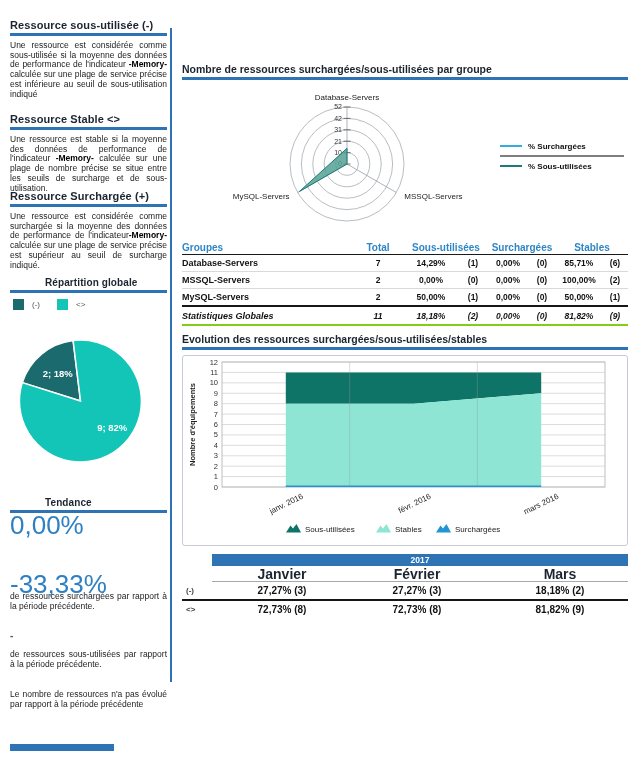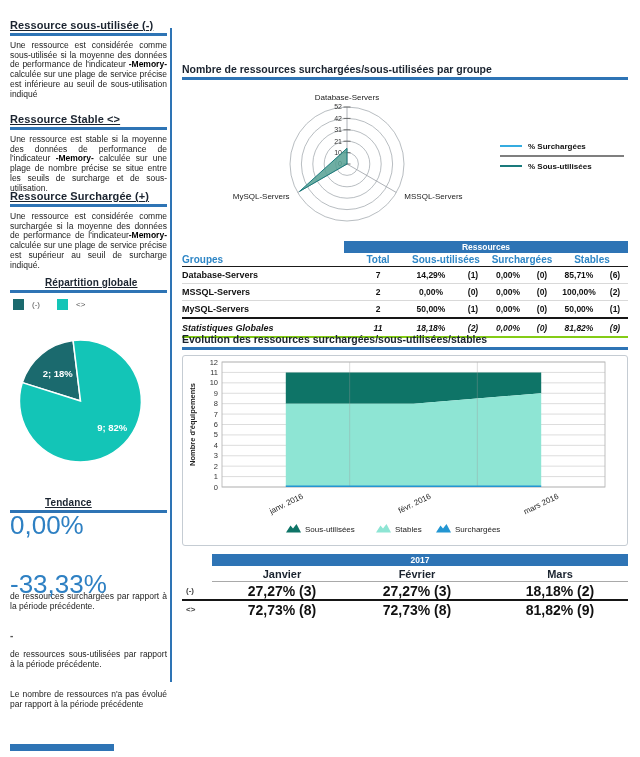--- a/index.html
+++ b/index.html
@@ -2,21 +2,21 @@
 <html><head>
 <meta charset="utf-8">
 <style>
   html,body{margin:0;padding:0;background:#fff;}
   .page{position:relative;width:640px;height:757px;background:#fff;overflow:hidden;
         font-family:"Liberation Sans",sans-serif;}
   
   .sidebar{position:absolute;left:10px;top:0;width:157px;height:757px;}
   .vdivider{position:absolute;left:170px;top:28px;width:2px;height:654px;background:#2E74B5;}
   .sb-sec{position:absolute;left:0;width:157px;}
-  .sec-title{font-size:11px;font-weight:bold;color:#1b2430;letter-spacing:.1px;text-decoration:underline;}
+  .sec-title{font-size:11px;font-weight:bold;color:#1b2430;letter-spacing:.1px;}
   .sec-title.small{font-size:10px;padding-left:35px;}
   .sec-rule{height:3px;background:#2E74B5;margin-top:2px;}
   .sb-body{margin-top:5px;font-size:8.5px;line-height:9.7px;color:#1c1c1c;text-align:justify;}
   .sb-body b{font-weight:bold;color:#000;}
   .pie-legend{position:absolute;left:0;top:299px;width:157px;height:13px;}
   .leg-sq{position:absolute;top:0;width:11px;height:11px;}
   .leg-lb{position:absolute;top:1px;font-size:8px;color:#555;}
   #pie-svg{position:absolute;left:0;top:335px;}
   .trend-val{position:absolute;left:0;width:157px;font-size:26px;line-height:28px;color:#2E80C3;}
   .trend-cap{position:absolute;left:0;width:157px;font-size:8.5px;line-height:10px;color:#1c1c1c;text-align:justify;margin-top:43px;}
@@ -43,26 +43,26 @@
   .t1-name{font-size:9px;font-weight:bold;color:#111;text-align:left;}
   .t1-c{font-size:8.5px;font-weight:bold;color:#111;text-align:center;}
   
   #chartbox{position:absolute;left:0;top:311px;width:444px;height:189px;
             border:1px solid #c5ccd3;border-radius:3px;background:#fff;}
   
   #table2{position:absolute;left:0;top:510px;width:446px;}
   .t2-band{margin-left:30px;width:416px;height:12px;line-height:12px;background:#2E74B5;
            color:#fff;font-size:8.5px;font-weight:bold;text-align:center;}
   .t2-head{display:grid;grid-template-columns:40px 120px 150px 136px;height:15px;align-items:center;}
-  .t2-m{font-size:11px;font-weight:bold;color:#1b2430;text-align:center;}
+  .t2-m{font-size:14px;font-weight:bold;color:#1b2430;text-align:center;}
   .t2-hline{margin-left:30px;width:416px;height:1px;background:#a9a9a9;}
   .t2-row{display:grid;grid-template-columns:40px 120px 150px 136px;height:17px;align-items:center;}
   .t2-row.first{border-bottom:2px solid #161616;}
   .t2-lab{font-size:8px;font-weight:bold;color:#444;padding-left:4px;}
-  .t2-v{font-size:14px;font-weight:bold;color:#111;text-align:center;}
+  .t2-v{font-size:10px;font-weight:bold;color:#111;text-align:center;}
   
   .ax{font-family:"Liberation Sans",sans-serif;font-size:7.5px;fill:#333;}
   .axl{font-family:"Liberation Sans",sans-serif;font-size:8px;fill:#222;}
   .ayl{font-family:"Liberation Sans",sans-serif;font-size:7.5px;font-weight:bold;fill:#222;}
   .leg{font-family:"Liberation Sans",sans-serif;font-size:8px;fill:#222;}
   .radar-tick{font-family:"Liberation Sans",sans-serif;font-size:7px;fill:#333;}
   .radar-cat{font-family:"Liberation Sans",sans-serif;font-size:8px;fill:#222;}
   .radar-leg{font-family:"Liberation Sans",sans-serif;font-size:8px;font-weight:bold;fill:#111;}
   .pie-lbl{font-family:"Liberation Sans",sans-serif;font-size:9.5px;font-weight:bold;fill:#fff;}
   .footer-band{position:absolute;left:10px;top:744px;width:104px;height:7px;background:#2E74B5;}
@@ -160,21 +160,20 @@
         <text x="222.363448015713" y="110.5" class="radar-cat" text-anchor="start">MSSQL-Servers</text>
         <text x="107.636551984287" y="110.5" class="radar-cat" text-anchor="end">MySQL-Servers</text>
         <line x1="318" y1="58" x2="340" y2="58" stroke="#35ACE0" stroke-width="2"></line>
         <text x="346" y="61" class="radar-leg" text-anchor="start">% Surchargées</text>
         <line x1="318" y1="68" x2="442" y2="68" stroke="#000" stroke-width="1.1"></line>
         <line x1="318" y1="78" x2="340" y2="78" stroke="#1A7A7C" stroke-width="2"></line>
         <text x="346" y="81" class="radar-leg" text-anchor="start">% Sous-utilisées</text>
       </svg>
 
     <div id="table1">
-      <div class="t1-band">Ressources</div>
       <div class="t1-head">
         <div class="t1-h name">Groupes</div>
         <div class="t1-h">Total</div>
         <div class="t1-h sp34">Sous-utilisées</div>
         <div class="t1-h sp56">Surchargées</div>
         <div class="t1-h sp78">Stables</div>
       </div>
       <div id="t1-rows">
           <div class="t1-row t1-sep">
             <div class="t1-name">Database-Servers</div>

